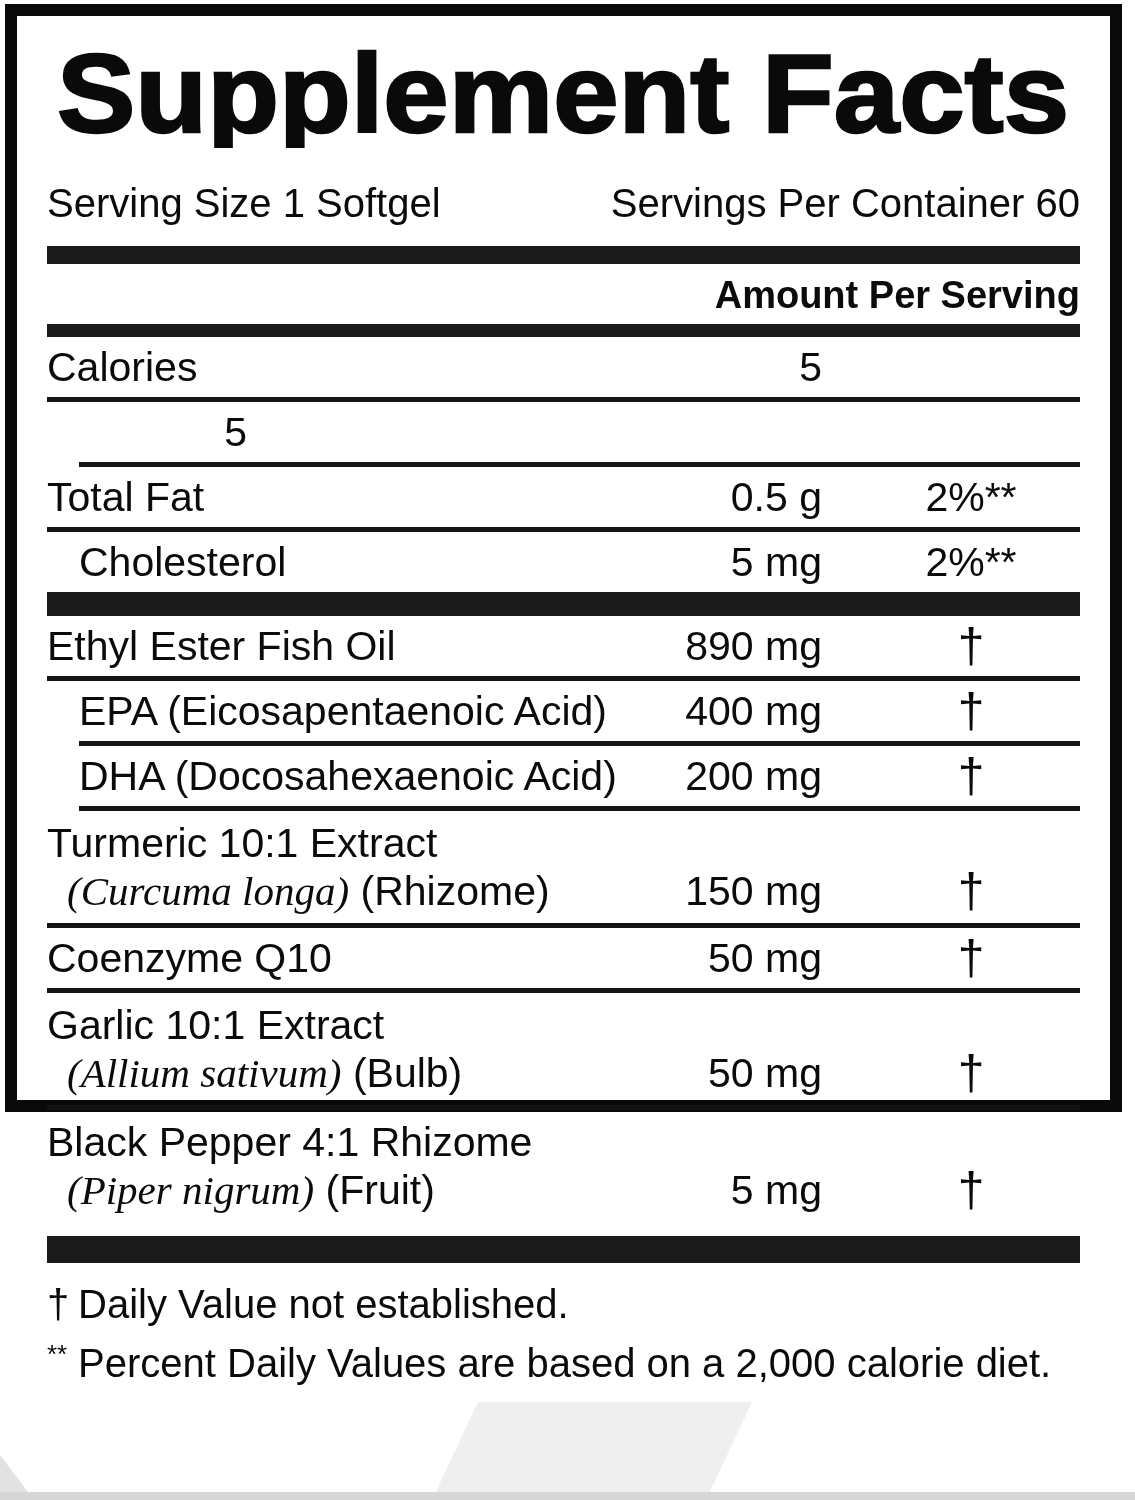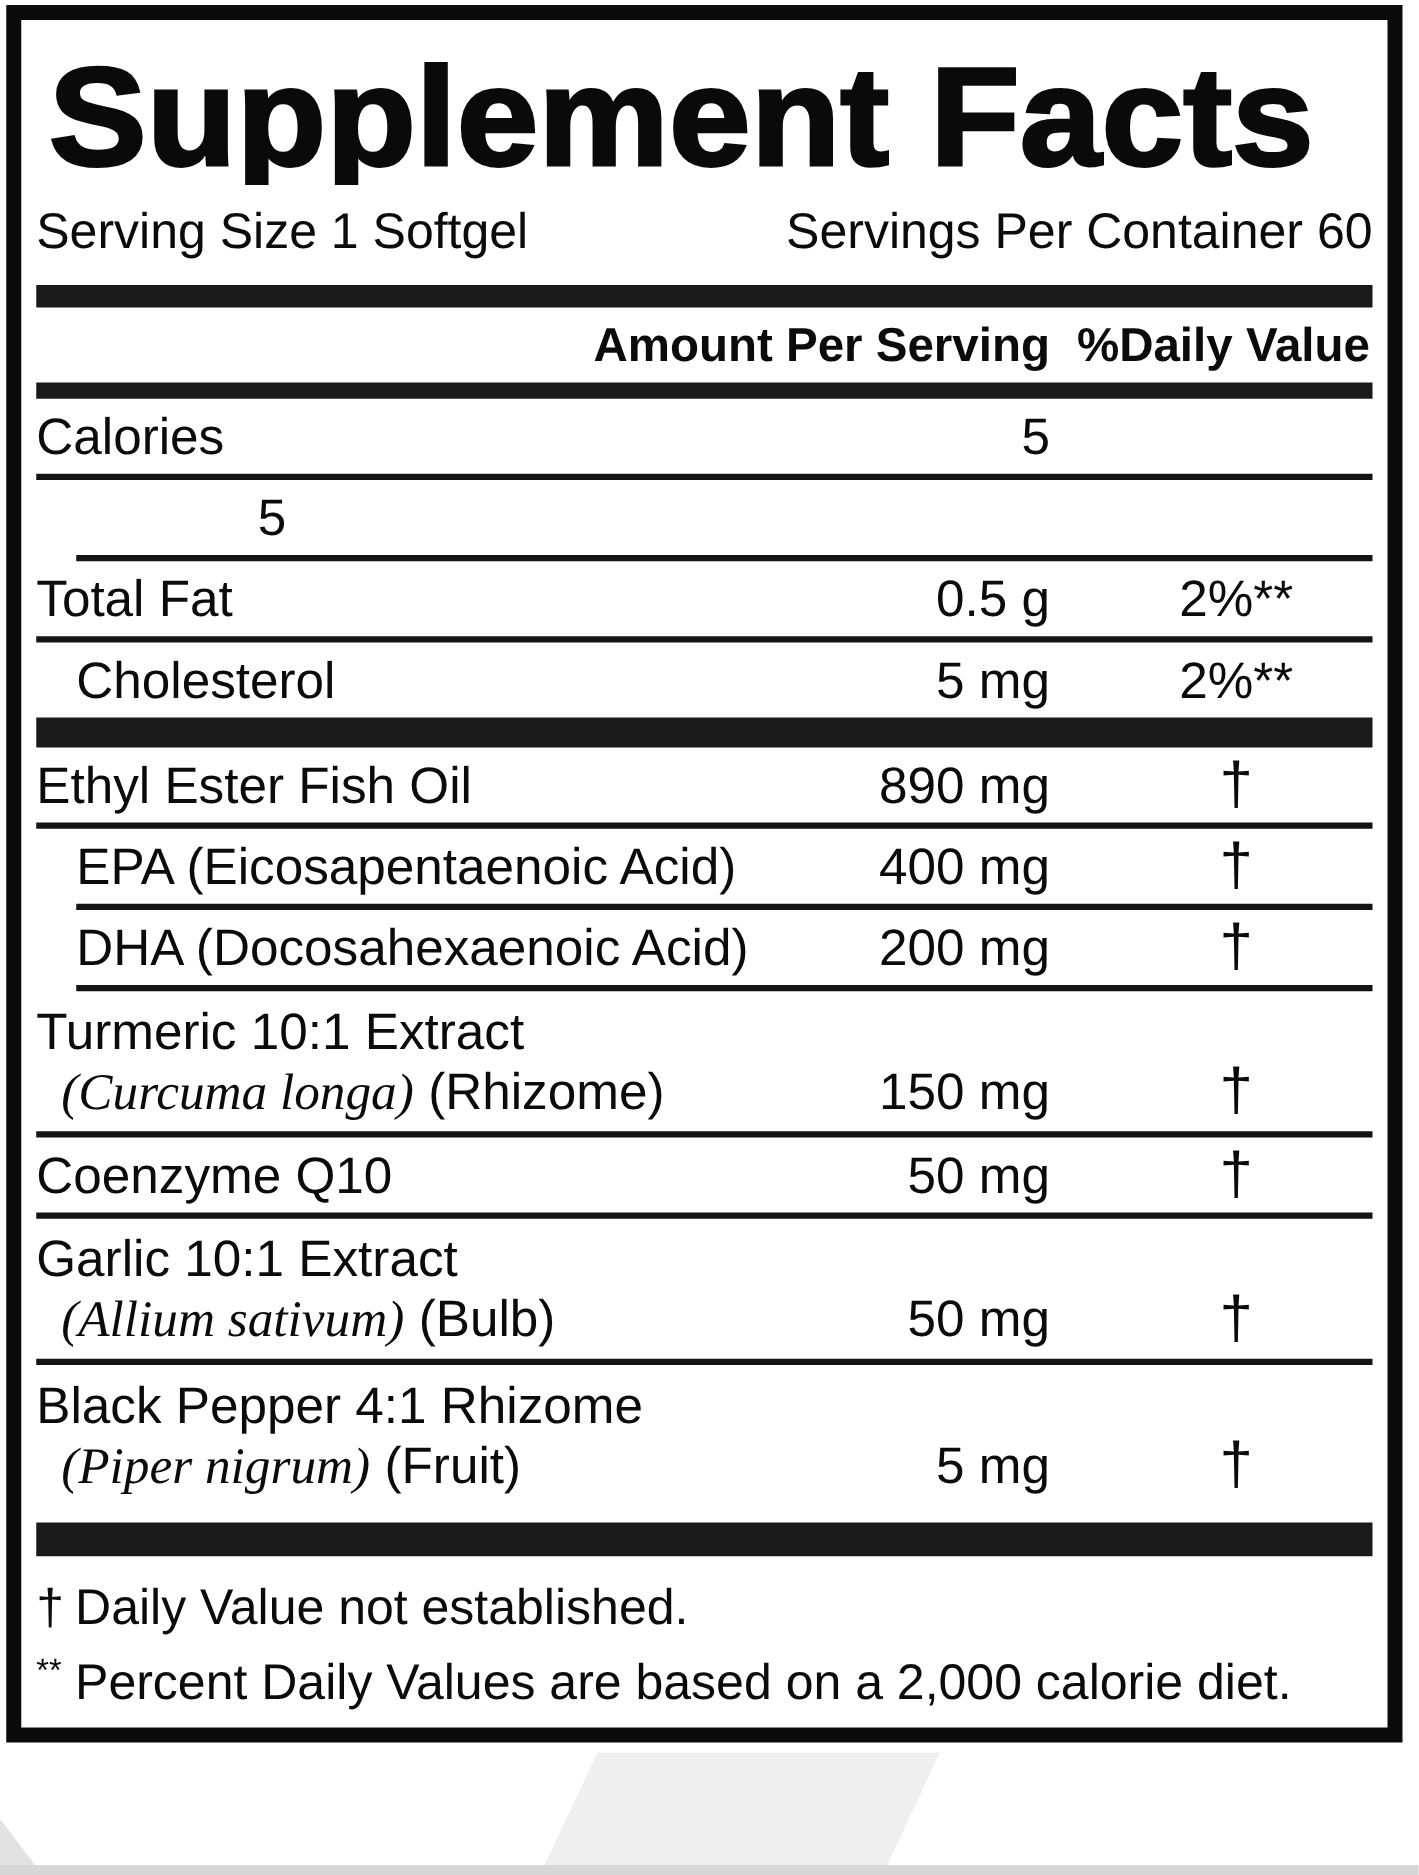--- a/index.html
+++ b/index.html
@@ -3,29 +3,29 @@
 <meta charset="utf-8">
 <style>
   html,body{margin:0;padding:0;}
   body{
     width:1135px;height:1500px;position:relative;background:#ffffff;
     font-family:"Liberation Sans", sans-serif;color:#0b0b0b;overflow:hidden;
     -webkit-font-smoothing:antialiased;
   }
   .bg-svg{position:absolute;left:0;top:0;width:1135px;height:1500px;z-index:0;}
   .panel{
-    position:absolute;left:5px;top:4px;width:1117px;height:1390px;
+    position:absolute;left:5px;top:4px;width:1117px;height:1108px;
     box-sizing:border-box;border:12px solid #0a0a0a;background:#ffffff;z-index:1;
-    padding:0 12px;
+    padding:0 30px;
   }
   .title-svg{display:block;margin-top:26px;}
   .title-svg text{font-family:"Liberation Sans", sans-serif;}
   .serving-line{
     display:flex;justify-content:space-between;align-items:baseline;
-    font-size:40px;line-height:46px;margin-top:14px;
+    font-size:40px;line-height:46px;margin-top:32px;
   }
   .bar{background:#1a1a1a;}
   .bar-a{height:18px;margin-top:20px;}
   .bar-b{height:13px;}
   .bar-c{height:24px;}
   .bar-d{height:27px;margin-top:14px;}
   .hdr{display:flex;font-weight:bold;font-size:38px;padding:8px 0 6px 0;line-height:46px;}
   .hdr-amt{flex:1;text-align:right;}
   .hdr-dv{width:258px;text-align:right;box-sizing:border-box;padding-right:2px;}
   .row{display:flex;align-items:flex-end;padding:6px 0;font-size:41px;line-height:48px;}
@@ -66,21 +66,20 @@
 
   <div class="serving-line">
     <span>Serving Size 1 Softgel</span>
     <span>Servings Per Container 60</span>
   </div>
 
   <div class="bar bar-a"></div>
 
   <div class="hdr">
     <div class="hdr-amt">Amount Per Serving</div>
-    <div class="hdr-dv">%Daily Value</div>
   </div>
 
   <div class="bar bar-b"></div>
 
   <div class="row">
     <div class="cell-name">Calories</div>
     <div class="cell-amt">5</div>
     <div class="cell-dv"></div>
   </div>
   <div class="divider"></div>

